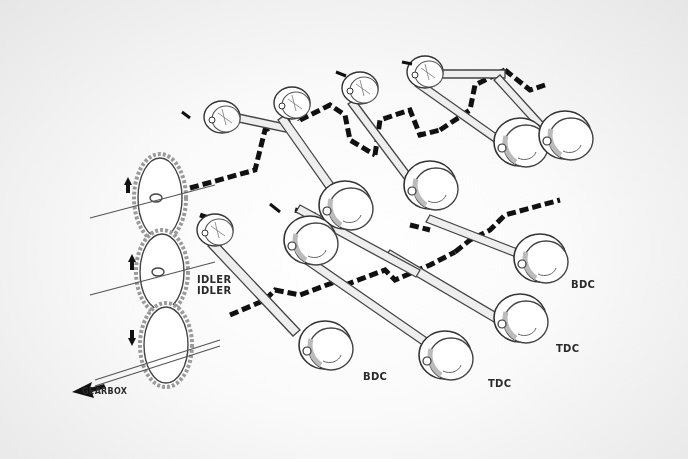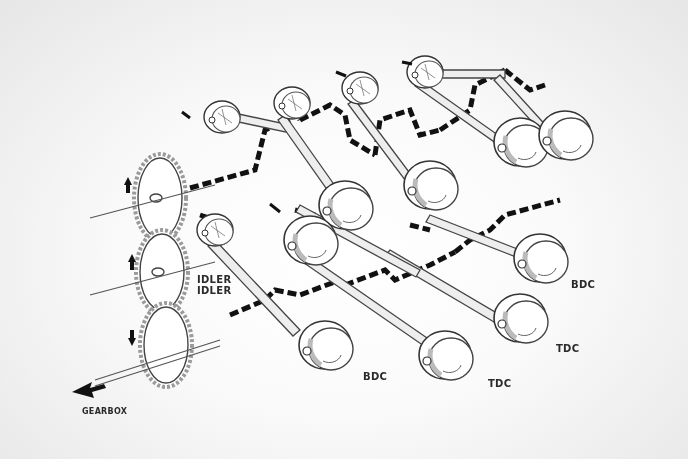--- a/index.html
+++ b/index.html
@@ -3,21 +3,21 @@
 <meta charset="utf-8">
 <style>
   html,body{margin:0;padding:0;}
   body{width:688px;height:459px;overflow:hidden;
     background:radial-gradient(ellipse at 50% 55%, #ffffff 0%, #fafafa 45%, #e6e6e6 100%);
     font-family:"DejaVu Sans", sans-serif;}
   #stage{position:relative;width:688px;height:459px;}
   svg{position:absolute;left:0;top:0;}
   .lbl{position:absolute;font-family:"DejaVu Sans", sans-serif;font-weight:bold;
     color:#2a2a2a;font-size:10px;letter-spacing:0.3px;line-height:11px;}
-  .lbl-small{font-size:8px;margin-top:20px;}
+  .lbl-small{font-size:8px;}
 </style>
 </head>
 <body>
 
 <div id="stage">
 <svg width="688" height="459" viewBox="0 0 688 459">
   <defs>
     <g id="piston">
       <ellipse cx="0" cy="0" rx="26" ry="24" fill="#fff" stroke="#333" stroke-width="1.6"></ellipse>
       <ellipse cx="6" cy="4" rx="22" ry="21" fill="#fff" stroke="#444" stroke-width="1.4"></ellipse>

